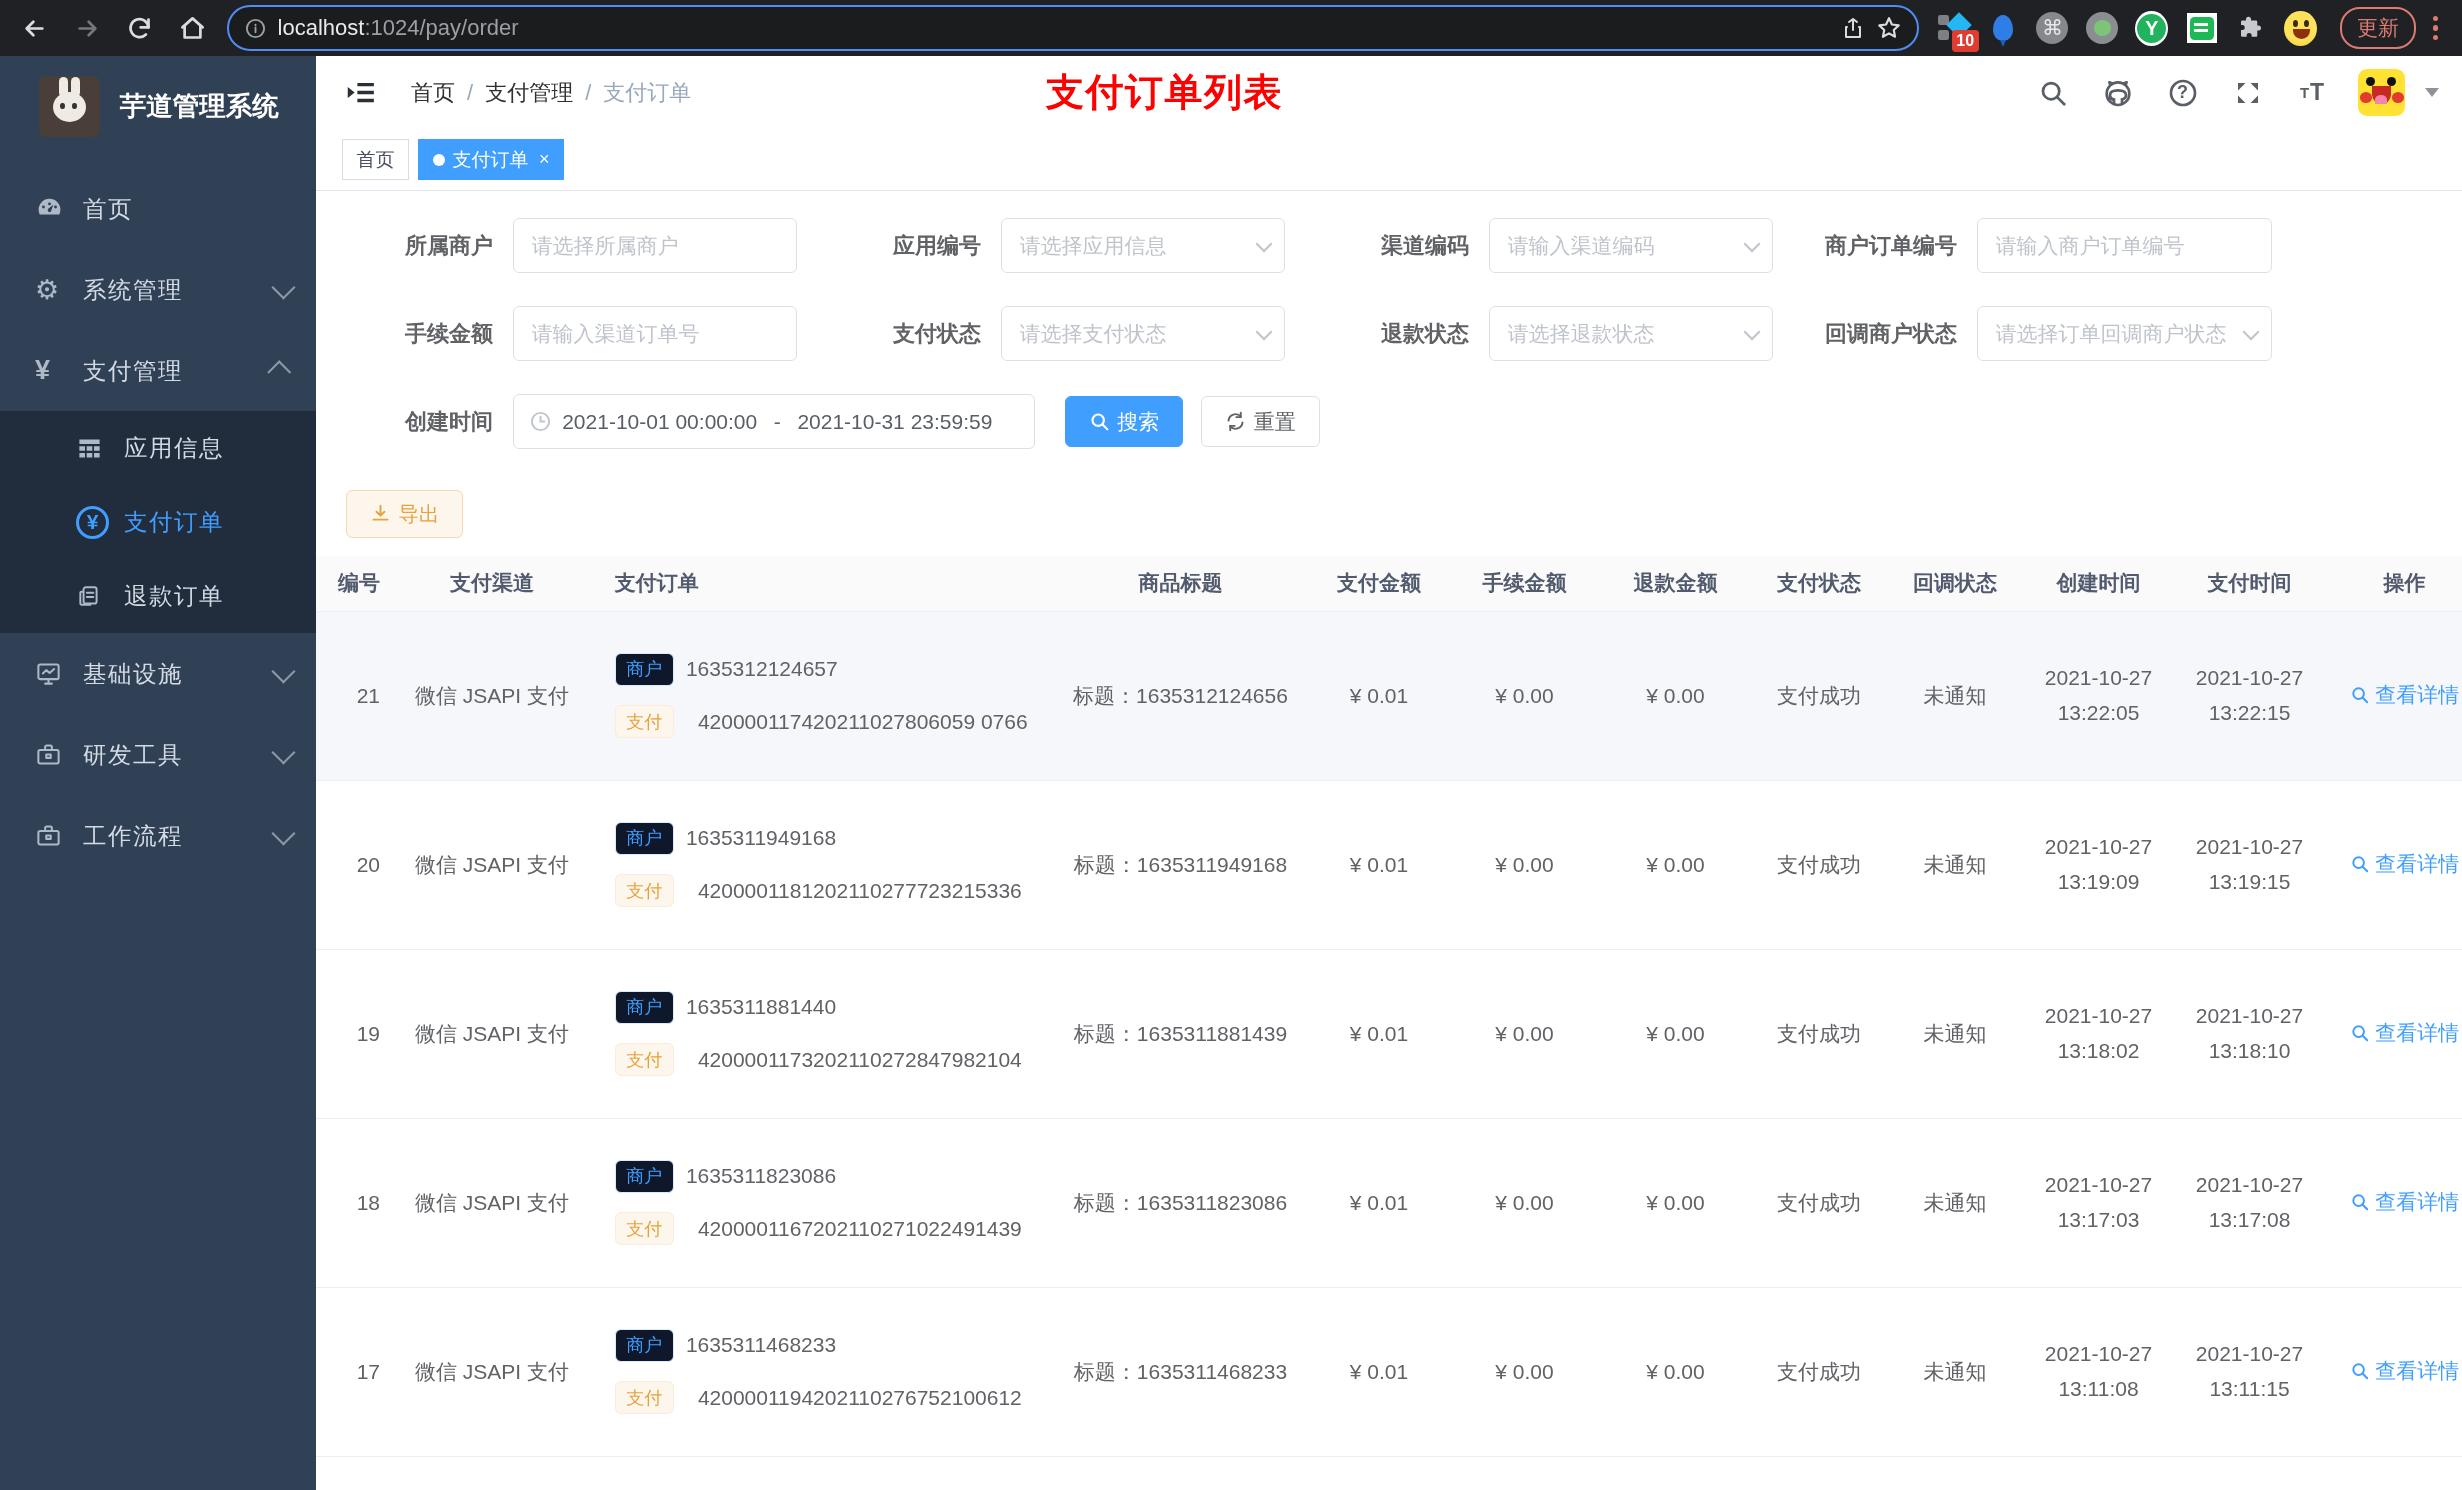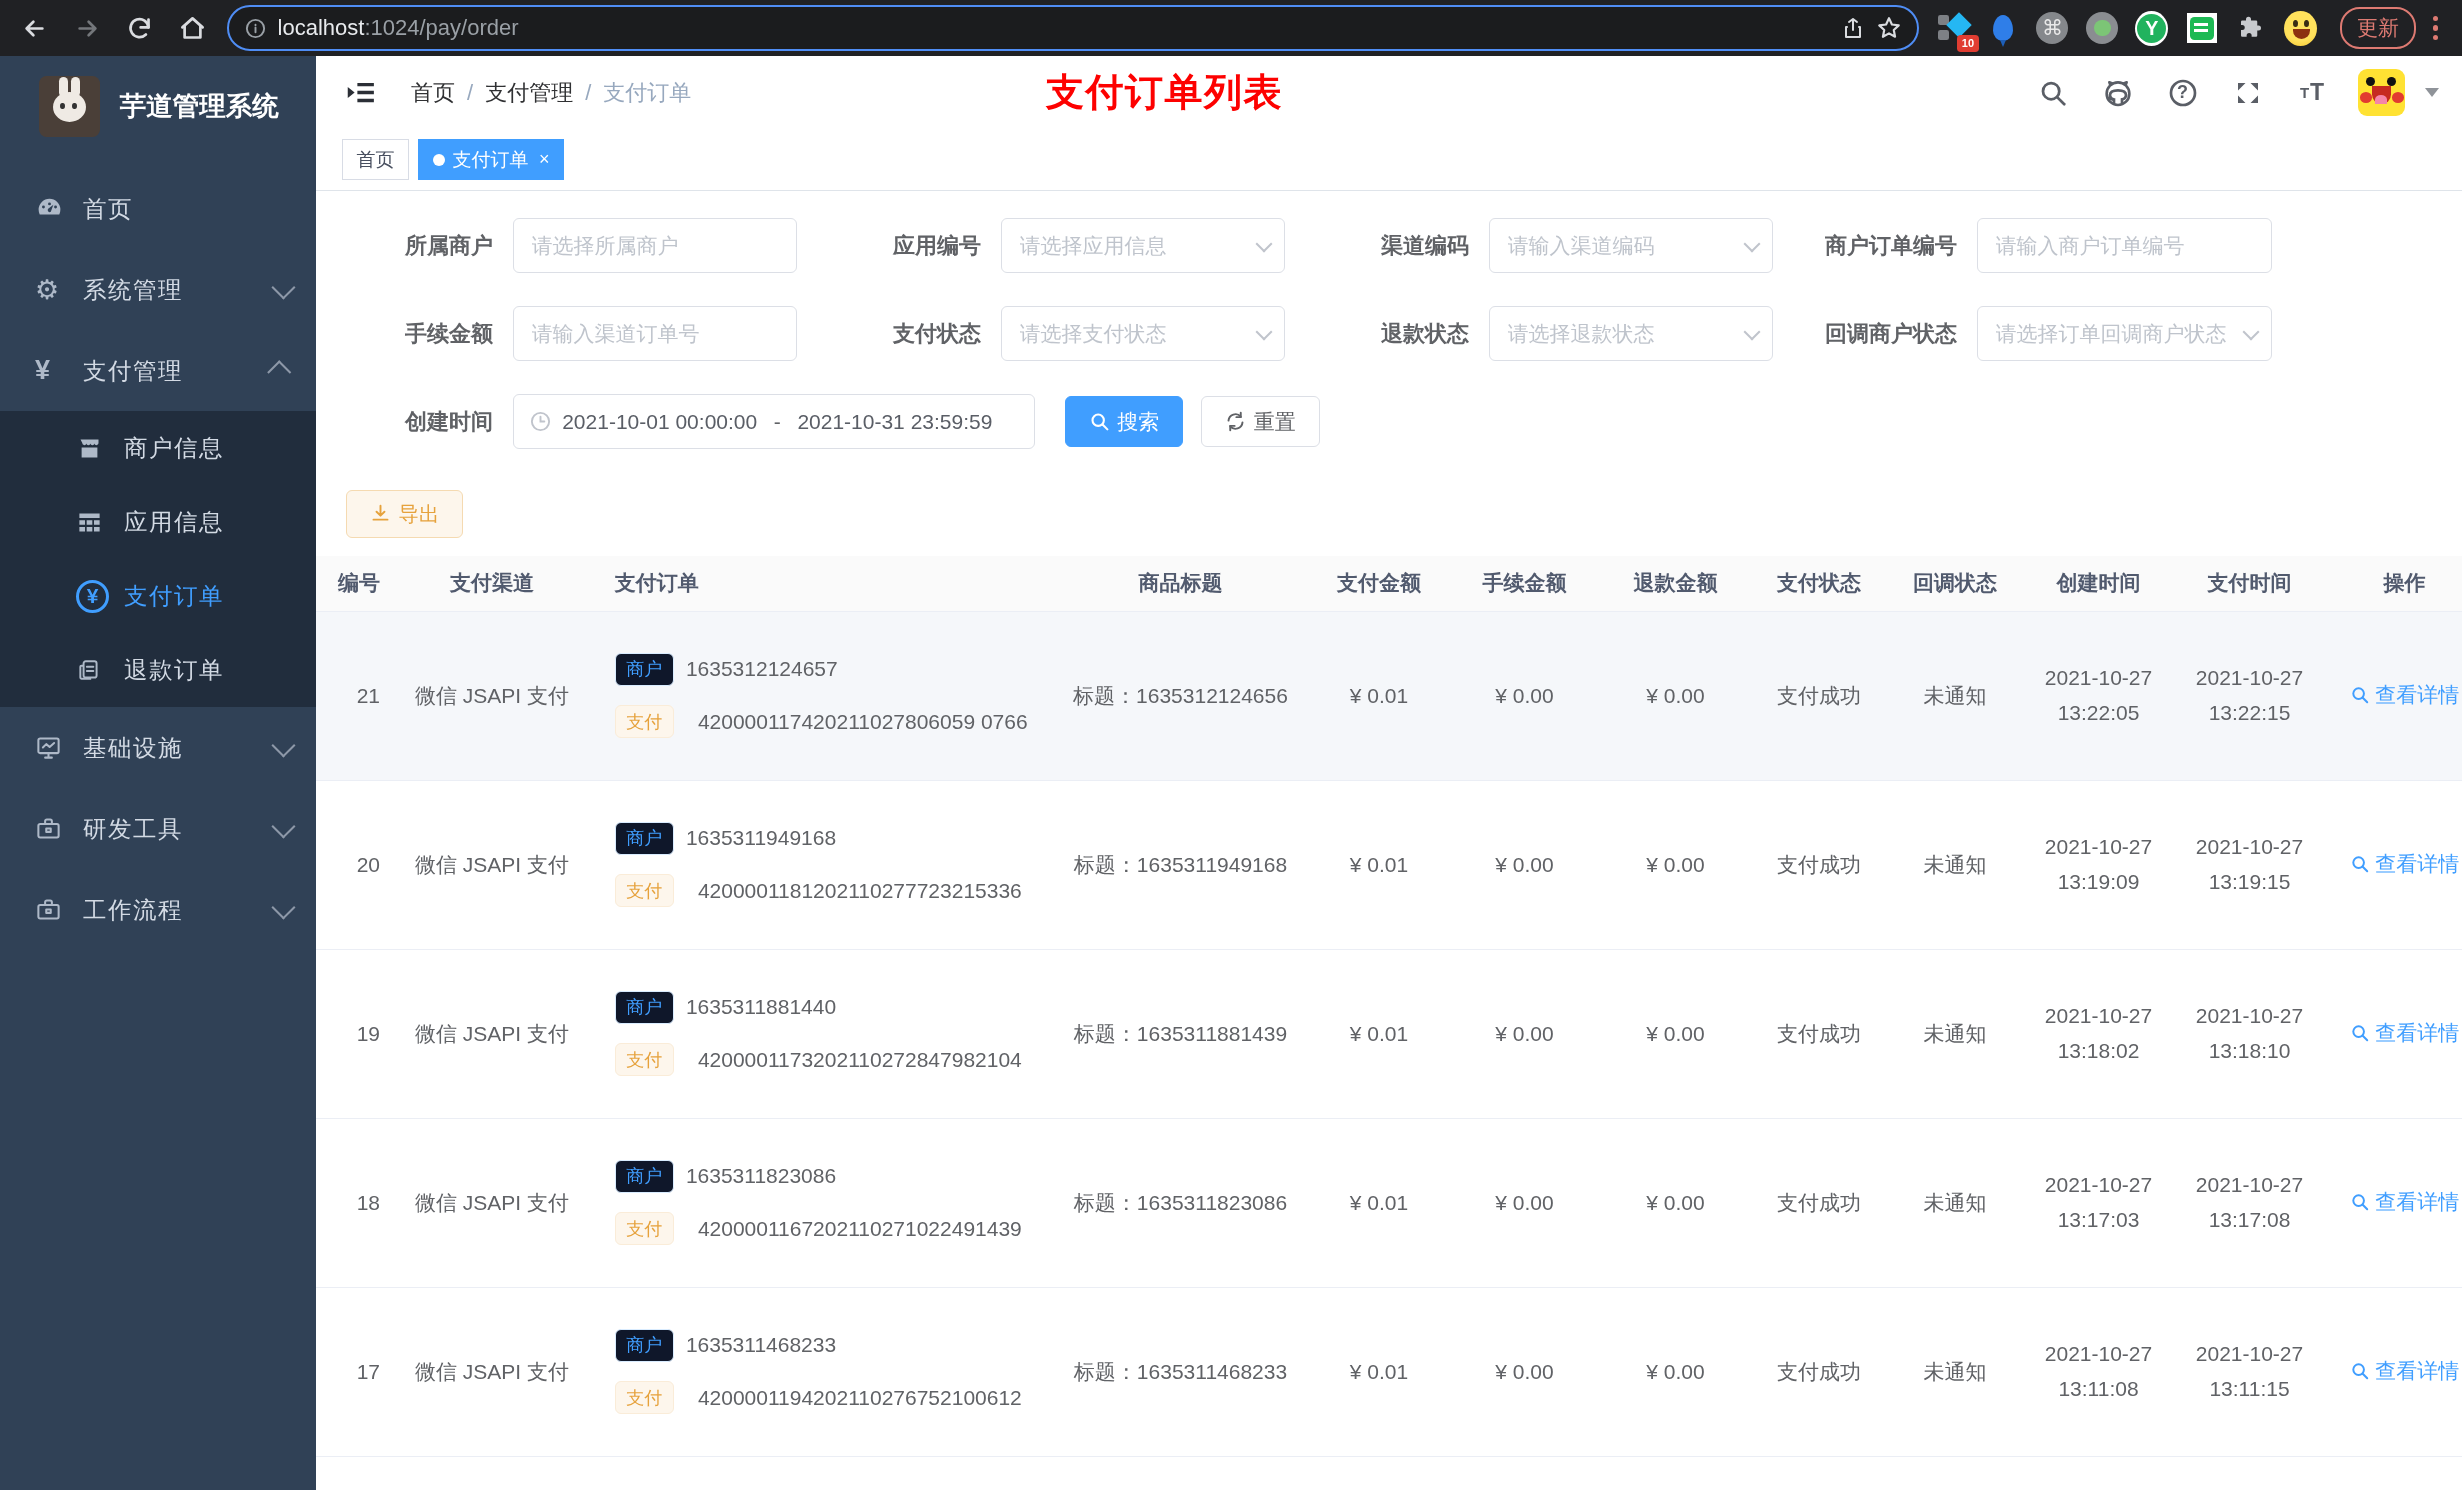--- a/index.html
+++ b/index.html
@@ -11,21 +11,21 @@
   .browser-bar { display:flex; align-items:center; height:56px; background:#202124; padding:0 13.6px; gap:6px; }
   .bnav { display:flex; align-items:center; gap:10.6px; margin-right:7.6px; }
   .bicon { width:42px; height:42px; display:flex; align-items:center; justify-content:center; color:#dadce0; }
   .bicon.dim { color:#74777b; }
   .url-pill { flex:1; height:46px; background:#1b1c1e; border:2.3px solid #4f8df5; border-radius:23px; display:flex; align-items:center; padding:0 15px; gap:10.6px; min-width:0; }
   .url-text { font-size:22px; color:#e8eaed; white-space:nowrap; }
   .url-text .rest { color:#9aa0a6; }
   .url-spacer { flex:1; }
   .ext-tray { display:flex; align-items:center; gap:16.7px; padding:0 12px; }
   .ext { position:relative; width:33px; height:33px; display:flex; align-items:center; justify-content:center; }
-  .badge { position:absolute; right:-9px; bottom:-7.6px; background:#e03d32; color:#fff; font-size:11px; line-height:1; padding:3px 4.5px; border-radius:3.8px; font-weight:bold; }
+  .badge { position:absolute; right:-9px; bottom:-7.6px; background:#e03d32; color:#fff; font-size:16px; line-height:1; padding:3px 4.5px; border-radius:3.8px; font-weight:bold; }
   .diamond { width:18px; height:18px; background:#25b7f3; transform:rotate(45deg); position:absolute; right:1.5px; top:4.5px; }
   .dsq1,.dsq2 { position:absolute; width:10.6px; height:10.6px; background:#7d8085; border-radius:2.3px; left:1.5px; }
   .dsq1{ top:3px; } .dsq2{ top:18px; }
   .balloon { width:19.7px; height:26px; background:#2f7ee8; border-radius:50% 50% 50% 50%/60% 60% 40% 40%; position:relative; }
   .balloon:after { content:""; position:absolute; bottom:-6px; left:6.8px; border-left:3px solid transparent; border-right:3px solid transparent; border-top:7.6px solid #1e5fb8; }
   .circ { border-radius:50%; display:flex; align-items:center; justify-content:center; }
   .cmd { width:32px; height:32px; background:#85888c; color:#e8e8e8; font-size:21px; }
   .graygreen { width:32px; height:32px; background:#8a8d91; }
   .graygreen .in { width:16.7px; height:16.7px; border-radius:50%; background:#7cc576; }
   .ycirc { width:35px; height:35px; background:#fff; }
@@ -262,28 +262,20 @@
           <span class="mi-icon">⚙</span>
           <span class="mi-label">系统管理</span>
           <span class="chev"></span>
         </div>
         <div class="menu-item">
           <span class="mi-icon" style="font-weight:bold;">¥</span>
           <span class="mi-label">支付管理</span>
           <span class="chev up"></span>
         </div>
         <div class="submenu">
-          <div class="menu-item">
-            <span class="mi-icon">
-              <svg width="27" height="27" viewBox="0 0 24 24" fill="currentColor">
-                  <path d="M4 4h16v3.2c0 1-.8 1.8-1.8 1.8-.9 0-1.6-.6-1.8-1.4-.2.8-.9 1.4-1.8 1.4s-1.6-.6-1.8-1.4c-.2.8-.9 1.4-1.8 1.4s-1.6-.6-1.8-1.4C9 8.4 8.3 9 7.4 9 6.4 9 5.6 8.2 5.6 7.2zM5 11h14v9H5z"></path>
-                </svg>
-            </span>
-            <span class="mi-label">商户信息</span>
-          </div>
           <div class="menu-item">
             <span class="mi-icon">
               <svg width="27" height="27" viewBox="0 0 24 24" fill="currentColor">
                   <path d="M3 4h18v4H3zM3 10h5v4H3zm6.5 0h5v4h-5zM16 10h5v4h-5zM3 16h5v4H3zm6.5 0h5v4h-5zM16 16h5v4h-5z"></path>
                 </svg>
             </span>
             <span class="mi-label">应用信息</span>
           </div>
           <div class="menu-item active">
             <span class="mi-icon">

